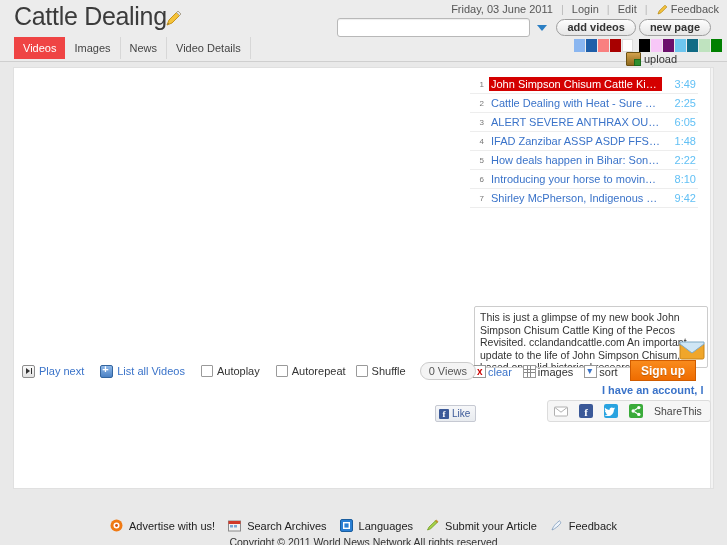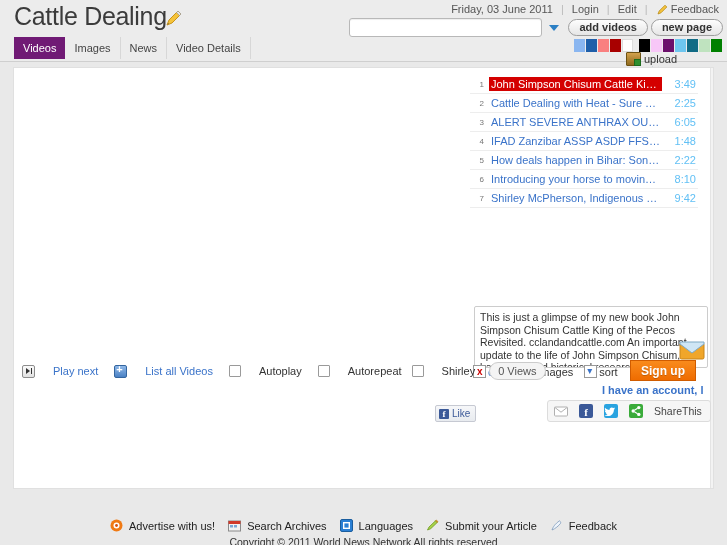--- a/index.html
+++ b/index.html
@@ -39,21 +39,21 @@
     position: absolute; right: 8px; top: 3px;
     font-size: 11px;
     color: #555;
     white-space: nowrap;
   }
   #header-meta .sep { color: #bbb; padding: 0 5px; }
   #header-meta a { color: #555; text-decoration: none; }
   .feedback-pen { display: inline-block; vertical-align: -3px; margin-right: 2px; }
 
   #search-wrap {
-    position: absolute; right: 4px; top: 18px;
+    position: absolute; right: 16px; top: 18px;
     display: flex; align-items: center;
     white-space: nowrap;
   }
   #search-input {
     width: 183px; height: 15px;
     border: 1px solid #b8b8b8;
     border-radius: 3px;
     background: #fff;
     font-family: "Liberation Sans", sans-serif;
     font-size: 11px;
@@ -94,21 +94,21 @@
   #tabs { position: absolute; left: 14px; top: 0; display: flex; }
   .tab {
     height: 22px; line-height: 22px;
     padding: 0 9px;
     font-size: 11px;
     color: #444;
     cursor: pointer;
     border-right: 1px solid #d7d7d7;
   }
   .tab.active {
-    background: #701a75;
+    background: #ef4444;
     color: #fff;
     border-right: none;
   }
 
   #toolbar {
     position: absolute; right: 4px; top: 2px;
     display: flex; align-items: center;
     white-space: nowrap;
     flex-direction: column;
   }
@@ -288,21 +288,21 @@
     font-weight: bold;
   }
 
   
   #controls {
     position: absolute; left: 8px; top: 294px;
     display: flex; align-items: center;
     white-space: nowrap;
     font-size: 11px;
   }
-  #controls .ctl { display: flex; align-items: center; margin-right: 16px; gap: 14px; }
+  #controls .ctl { display: flex; align-items: center; margin-right: 16px; }
   .link-blue { color: #3a73c9; cursor: pointer; }
   .ctl-icon {
     width: 11px; height: 11px;
     margin-right: 4px;
     border: 1px solid #8d8d8d;
     border-radius: 2px;
     background: linear-gradient(#fbfbfb,#e2e2e2);
     position: relative;
     flex: none;
   }
@@ -581,21 +581,21 @@
       <span class="ctl">
         <span class="cb"></span>
         <span>Autoplay</span>
       </span>
       <span class="ctl" style="margin-right:10px">
         <span class="cb"></span>
         <span>Autorepeat</span>
       </span>
       <span class="ctl" style="margin-right:10px">
         <span class="cb"></span>
-        <span>Shirley</span>
+        <span>Shuffle</span>
       </span>
       <span id="views-badge">0 Views</span>
     </div>
 
     <div id="like-btn">
       <span class="fb-sq">f</span>
       <span>Like</span>
     </div>
 
     <div id="share-bar">

